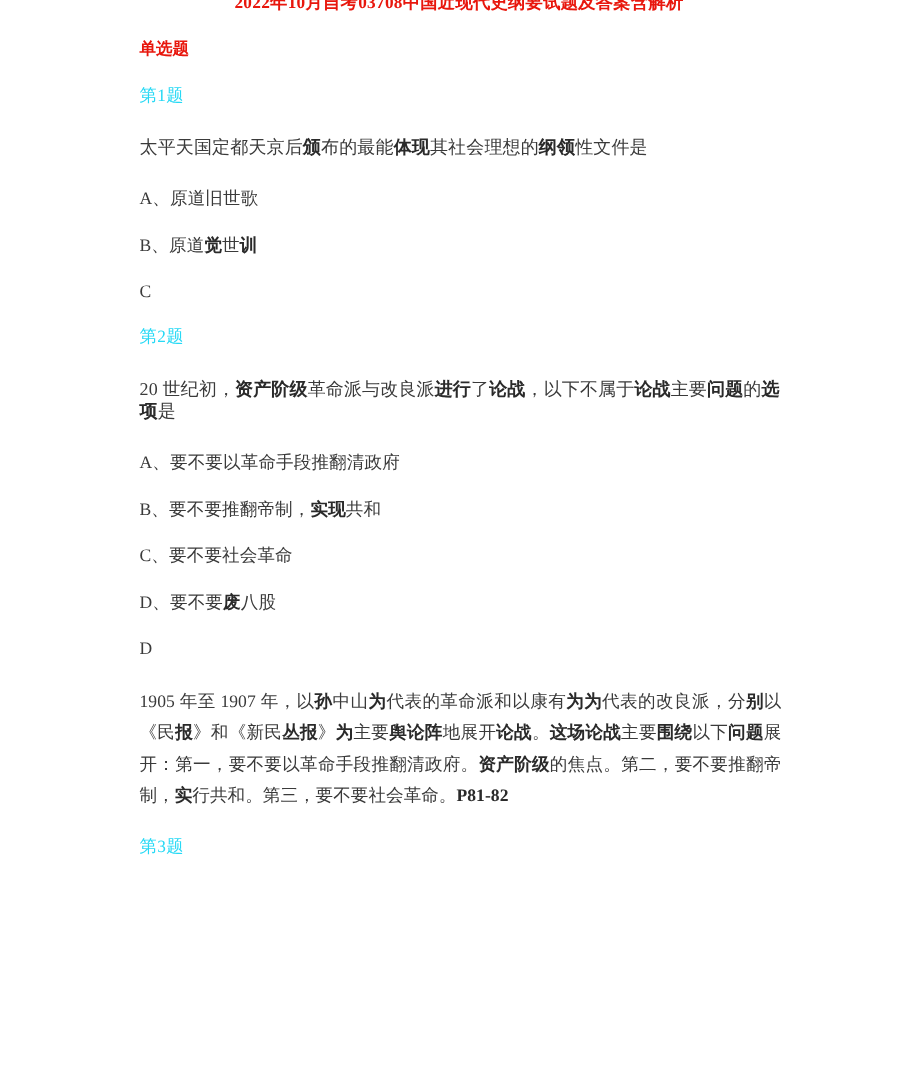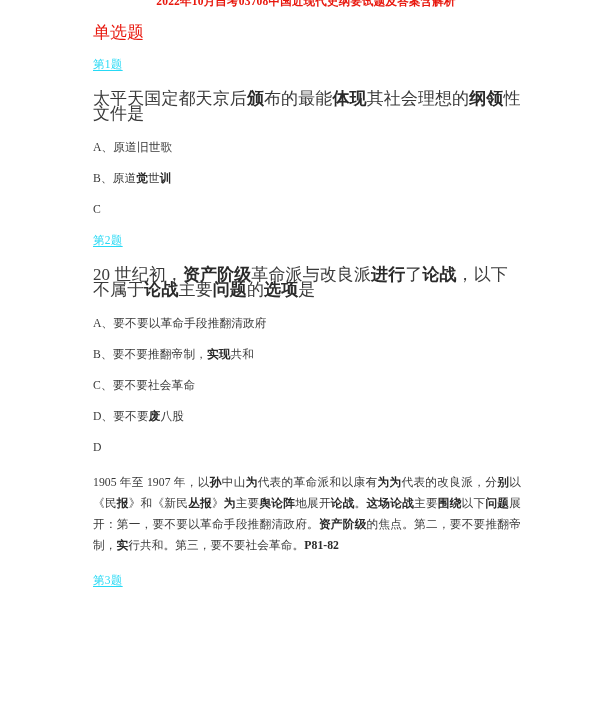--- a/index.html
+++ b/index.html
@@ -40,39 +40,38 @@
   }
 
   .column {
     position: absolute;
     left: 93px;
     top: 26px;
     width: 428px;
   }
 
   .section-heading {
-    font-weight: normal;
-    font-size: 17px;
+    font-weight: bold;
+    font-size: 11px;
     color: #e8170d;
     margin: 0 0 18px 0;
     line-height: 14px;
   }
 
   .q-number {
     font-size: 11.5px;
     color: #26d9f5;
-    text-decoration: underline;
     text-underline-offset: 2px;
     margin: 0 0 20px 0;
     line-height: 13px;
     letter-spacing: 0.3px;
   }
 
   .q-stem {
-    font-size: 17px;
+    font-size: 12px;
     line-height: 15px;
     margin: 0 0 19px 0;
     letter-spacing: 0.1px;
   }
 
   .q-option {
     font-size: 11.7px;
     line-height: 15px;
     margin: 0 0 16px 0;
     letter-spacing: 0.1px;

